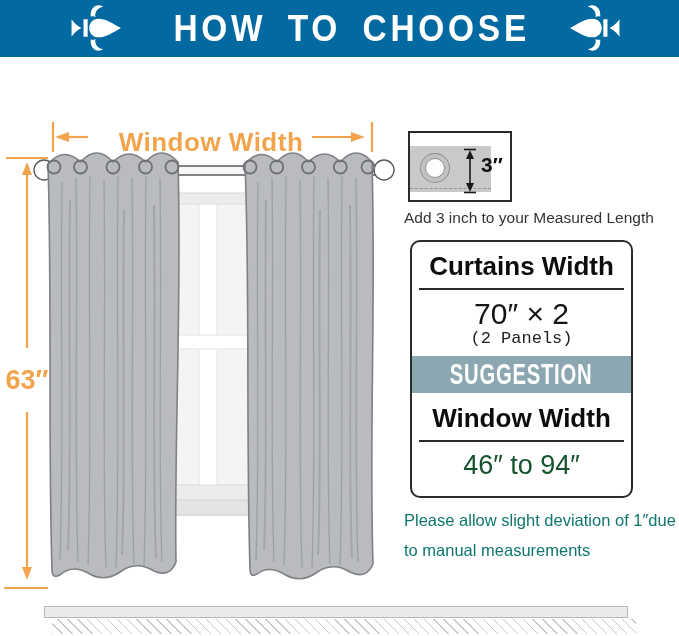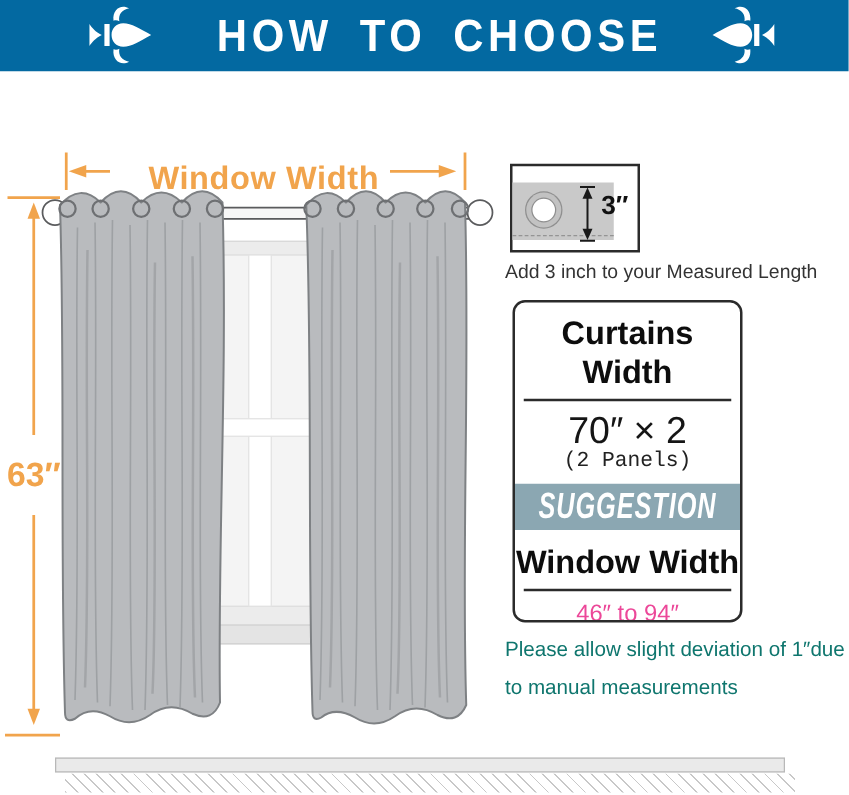--- a/index.html
+++ b/index.html
@@ -35,33 +35,33 @@
   .gf-ring{position:absolute;left:15px;top:25px;width:18px;height:18px;border-radius:50%;
     background:#fff;border:1px solid #8F8F8F;
     box-shadow:0 0 0 4px #C2C2C2,0 0 0 5px #8F8F8F;}
   .gf-arrow{position:absolute;left:52px;top:15px;}
   .gf-label{position:absolute;left:71px;top:20px;font-size:21px;font-weight:700;color:#111;}
   .gdesc{position:absolute;left:524px;top:136px;width:148px;margin:0;
     font-size:16px;line-height:1.27;color:#3B3B3B;}
   .gnote{position:absolute;left:404px;top:209px;width:280px;margin:0;
     font-size:15.5px;color:#333;white-space:nowrap;}
   
-  .sizebox{position:absolute;left:410px;top:240px;width:184px;height:258px;
+  .sizebox{position:absolute;left:410px;top:240px;width:223px;height:258px;
     border:2px solid #2B2B2B;border-radius:10px;background:#fff;box-sizing:border-box;
     text-align:center;overflow:hidden;}
   .sb-title{margin-top:9px;font-size:26px;font-weight:700;color:#0d0d0d;}
   .sb-divider{border:none;border-top:2px solid #2B2B2B;margin:6px 7px 0 7px;height:0;}
   .sb-value{margin-top:7px;font-size:30px;font-weight:400;color:#151515;}
   .sb-panels{margin-top:-2px;font-size:17px;color:#222;font-family:Liberation Mono, monospace;}
   .sb-band{margin-top:8px;height:37px;background:#8BA7B2;
-    display:flex;align-items:center;justify-content:center;font-style:italic;}
+    display:flex;align-items:center;justify-content:center;}
   .sb-band-text{color:#fff;font-size:27px;font-weight:700;letter-spacing:1px;
     transform:scale(.75,1.08);display:inline-block;white-space:nowrap;}
   .sb-title2{margin-top:10px;font-size:26px;font-weight:700;color:#0d0d0d;}
-  .sb-value2{margin-top:8px;font-size:19px;font-weight:400;color:#ec4899;}
+  .sb-value2{margin-top:8px;font-size:27px;font-weight:400;color:#14532d;}
   .disclaimer{position:absolute;left:404px;top:506px;width:276px;margin:0;
     font-size:16.5px;line-height:1.8;color:#0f766e;}
 </style>
 </head>
 <body>
 
 <div class="canvas">
 
   <header class="header">
     <svg class="fleur left" viewBox="0 0 100 100" aria-hidden="true">

